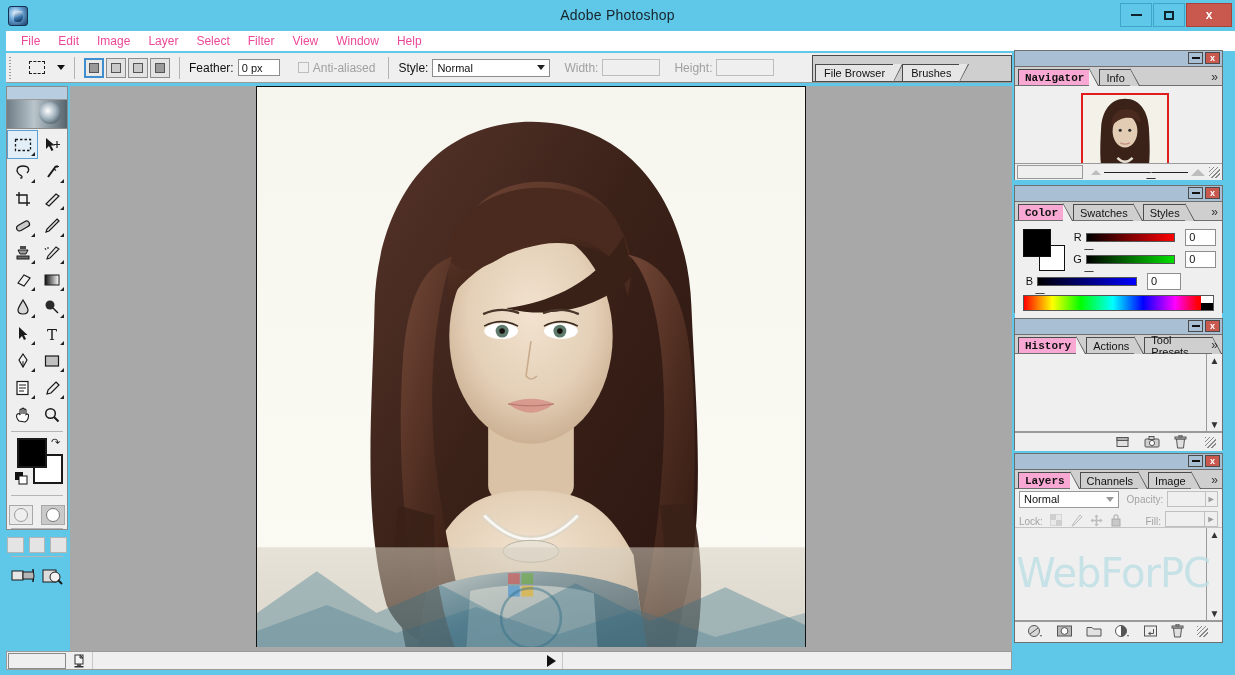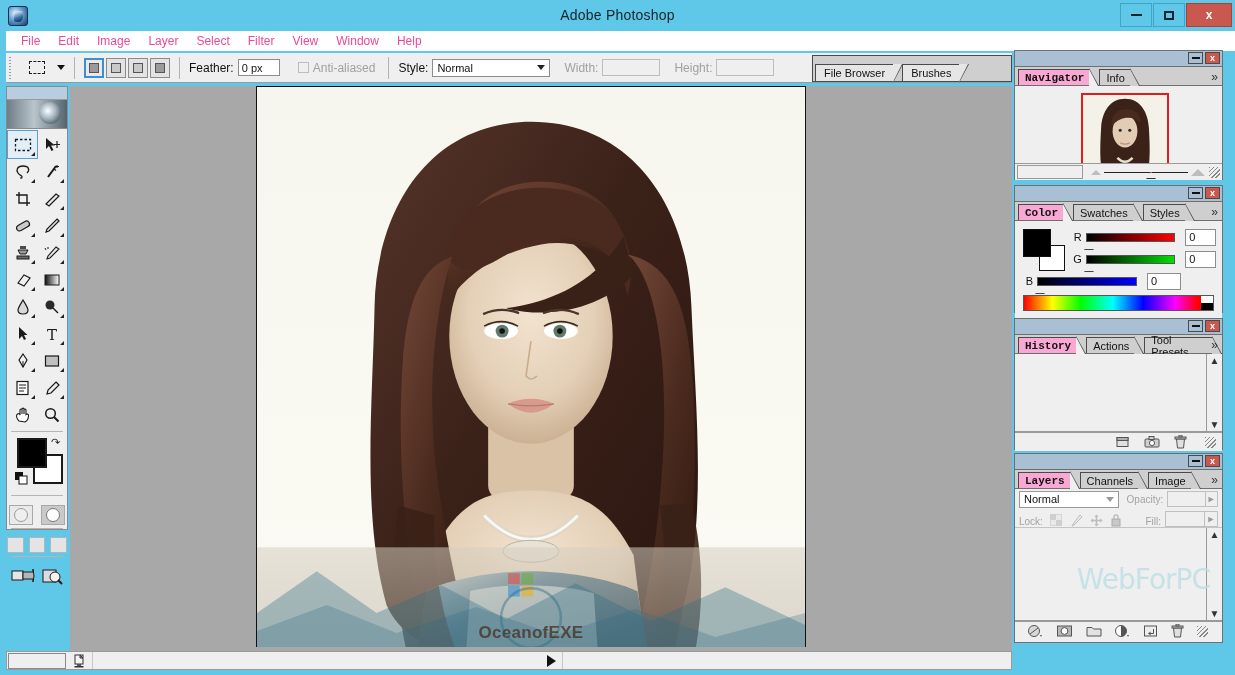--- a/index.html
+++ b/index.html
@@ -197,21 +197,21 @@
   .hbar{position:absolute;left:70px;top:647px;width:942px;height:12px;background:#a8a8a8;}
   .statusbar{position:absolute;left:6px;top:651px;width:1006px;height:19px;background:#efefef;
     border:1px solid #9a9a9a;box-sizing:border-box;display:flex;align-items:center;}
   .st-zoom{width:58px;height:16px;border:1px solid #8a8a8a;background:#efefef;margin-left:1px;box-sizing:border-box;}
   .st-doc{width:26px;display:flex;align-items:center;justify-content:center;}
   .st-info{flex:1;border-left:1px solid #c8c8c8;height:17px;}
   .st-play{width:0;height:0;border-top:6px solid transparent;border-bottom:6px solid transparent;
     border-left:9px solid #111;margin-left:6px;}
   .st-rest{flex:1;border-left:1px solid #c8c8c8;height:17px;margin-left:6px;}
 
-  .wmark{position:absolute;right:12px;bottom:24px;font-size:28px;color:#bfe0e6;
+  .wmark{position:absolute;right:12px;bottom:24px;font-size:40px;color:#bfe0e6;
     font-family:"DejaVu Sans", sans-serif;opacity:.85;letter-spacing:-1px;pointer-events:none;}
   .oceanwm{position:absolute;left:0;bottom:8px;width:100%;text-align:center;
     font-size:17px;font-weight:bold;color:#4a3b2e;opacity:.85;letter-spacing:.3px;}
 </style>
 </head>
 <body>
 
 <div class="app">
 
   <div class="titlebar">
@@ -370,21 +370,20 @@
       <path d="M0 528 L60 486 L120 528 L185 500 L250 534 L320 498 L395 536 L470 502 L550 540 L550 566 L0 566 Z" fill="#2f6d86" opacity="0.35"></path>
       <path d="M0 546 L70 520 L140 548 L220 522 L300 550 L380 524 L460 552 L550 528 L550 566 L0 566 Z" fill="#2f6d86" opacity="0.28"></path>
       <g opacity="0.6" transform="translate(252 488) scale(0.9)">
         <rect x="0" y="0" width="13" height="12" fill="#d9534f"></rect>
         <rect x="15" y="0" width="13" height="12" fill="#6fae3e"></rect>
         <rect x="0" y="14" width="13" height="12" fill="#3a8fd4"></rect>
         <rect x="15" y="14" width="13" height="12" fill="#e9b320"></rect>
       </g>
       <circle cx="275" cy="533" r="30" fill="none" stroke="#2f6d86" stroke-width="2.5" opacity="0.45"></circle>
     </svg>
-    <div class="oceanwm">OceanofEXE</div>
   </div>
 
   <div class="hbar"></div>
 
   <div class="toolbox">
     <div class="tb-head"></div>
     <div class="tb-banner"></div>
     <div class="tb-grid">
 
       <div class="tool sel">

